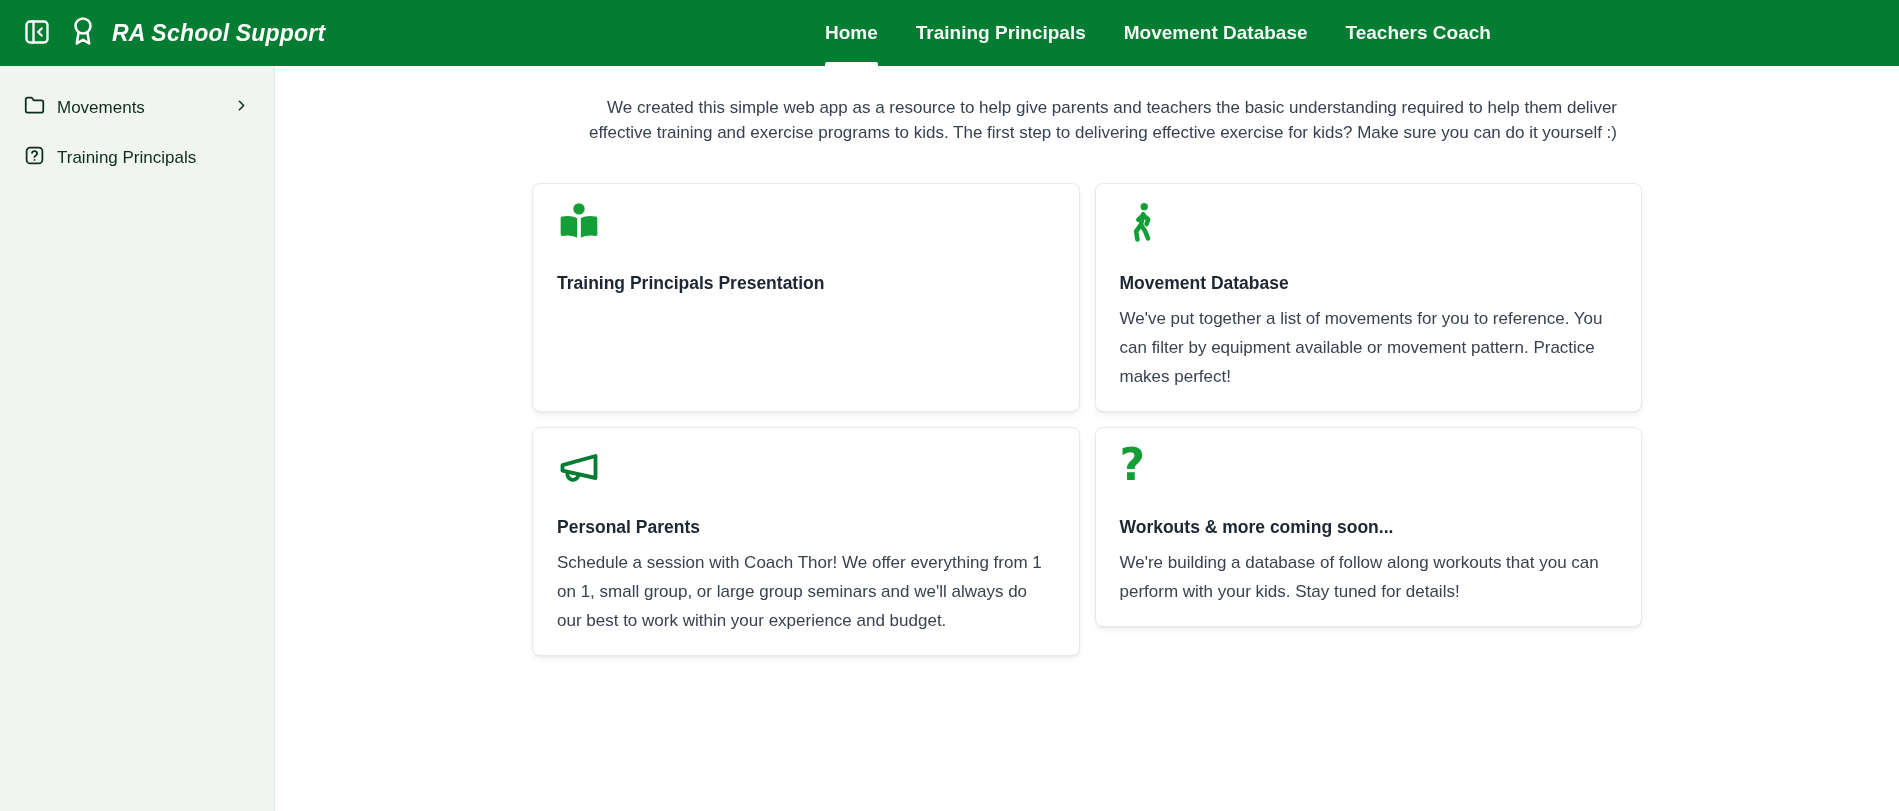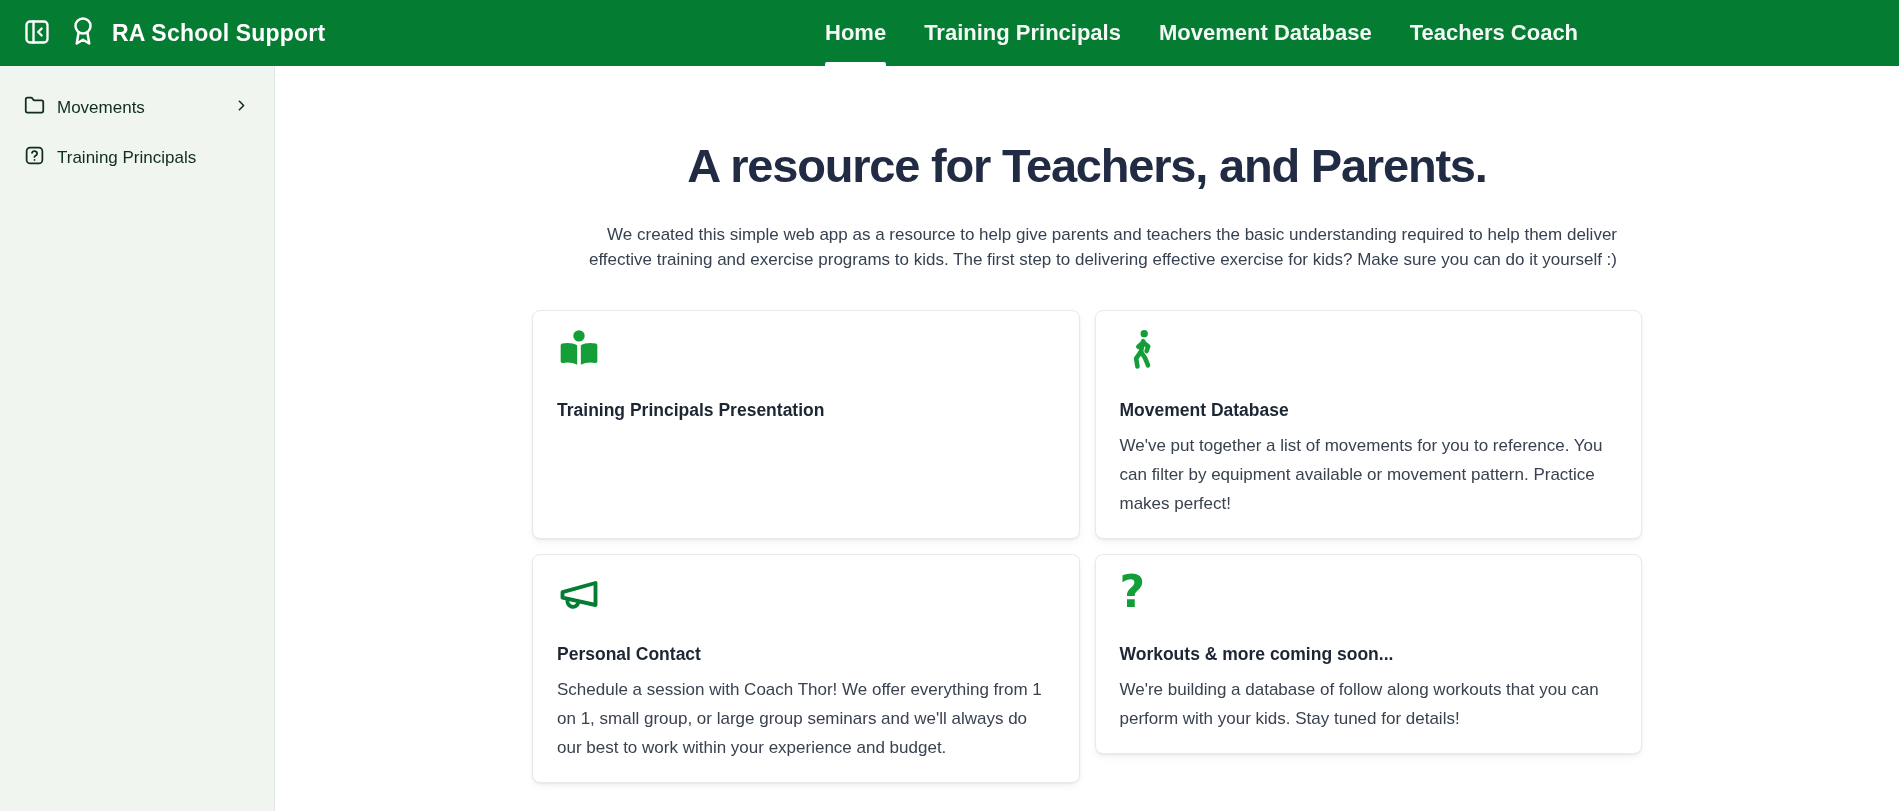--- a/index.html
+++ b/index.html
@@ -20,31 +20,31 @@
     padding-left: 20px;
   }
   .brand { display: flex; align-items: center; gap: 14px; }
   .panel-toggle {
     width: 34px; height: 34px;
     display: flex; align-items: center; justify-content: center;
     background: transparent; border: none; cursor: pointer;
     margin-right: 14px;
   }
   .brand-title {
-    color: #ffffff; font-size: 23px; font-weight: 700; letter-spacing: 0.2px;
+    color: #ffffff; font-size: 23px; font-weight: 700; letter-spacing: 0.2px; font-style: italic;
   }
   .nav {
     position: absolute; left: 825px; top: 0; bottom: 0;
     display: flex; align-items: stretch; gap: 38px;
   }
   .nav-item {
     position: relative;
     display: flex; align-items: center;
     color: rgba(255,255,255,0.96);
-    font-size: 22px; font-weight: 700;
+    font-size: 19px; font-weight: 700;
     text-decoration: none; cursor: pointer; text-align: right;
   }
   .nav-item.active::after {
     content: "";
     position: absolute; left: 0; right: 0; bottom: 0;
     height: 4px; background: #ffffff; border-radius: 2px 2px 0 0;
   }
 
   
   .layout { display: flex; height: 745px; }
@@ -169,21 +169,20 @@
           <rect x="3" y="3" width="18" height="18" rx="4"></rect>
           <path d="M9.1 9a3 3 0 0 1 5.82 1c0 2-3 2.4-3 3.6"></path>
           <path d="M12 17h.01"></path>
         </svg>
       </span>
       <span>Training Principals</span>
     </div>
   </aside>
 
   <main class="main">
-    <h1 class="page-heading">A resource for Teachers, and Parents.</h1>
     <p class="intro">We created this simple web app as a resource to help give parents and teachers the basic understanding required to help them deliver effective training and exercise programs to kids. The first step to delivering effective exercise for kids? Make sure you can do it yourself :)</p>
 
     <div class="cards">
 
       <div class="card">
         <div class="card-icon">
           <svg width="44" height="44" viewBox="0 0 24 24" fill="#149e38">
             <circle cx="12" cy="4.3" r="3.1"></circle>
             <path d="M11 9.4C8.7 8.1 5.7 7.8 2.8 8.5c-.5.1-.8.5-.8 1v8.6c0 .6.6 1.1 1.2 1 2.6-.6 5.3-.3 7.8 1V9.4z"></path>
             <path d="M13 9.4c2.3-1.3 5.3-1.6 8.2-.9.5.1.8.5.8 1v8.6c0 .6-.6 1.1-1.2 1-2.6-.6-5.3-.3-7.8 1V9.4z"></path>
@@ -207,21 +206,21 @@
         <div class="card-body">We've put together a list of movements for you to reference. You can filter by equipment available or movement pattern. Practice makes perfect!</div>
       </div>
 
       <div class="card">
         <div class="card-icon">
           <svg width="44" height="44" viewBox="0 0 24 24" fill="none" stroke="#047c31" stroke-width="2.1" stroke-linecap="round" stroke-linejoin="round">
             <path d="m3 11 18-5v12L3 14v-3z"></path>
             <path d="M11.6 16.8a3 3 0 1 1-5.8-1.6"></path>
           </svg>
         </div>
-        <div class="card-title">Personal Contact</div>
+        <div class="card-title">Personal Parents</div>
         <div class="card-body">Schedule a session with Coach Thor! We offer everything from 1 on 1, small group, or large group seminars and we'll always do our best to work within your experience and budget.</div>
       </div>
 
       <div class="card">
         <div class="card-icon">
           <span class="qmark-glyph">?</span>
         </div>
         <div class="card-title">Workouts &amp; more coming soon...</div>
         <div class="card-body">We're building a database of follow along workouts that you can perform with your kids. Stay tuned for details!</div>
       </div>

